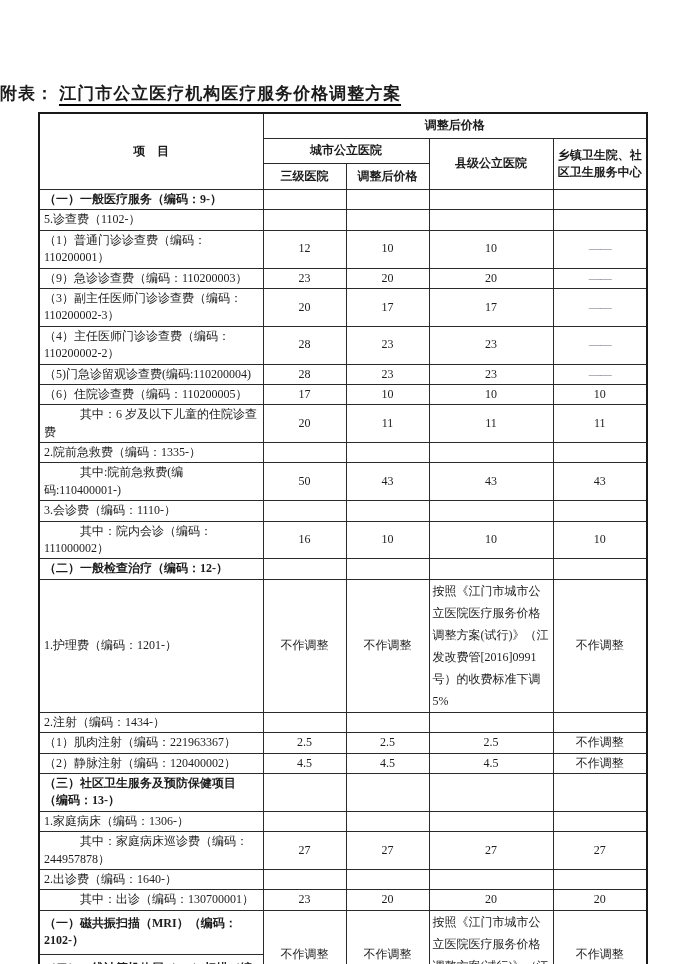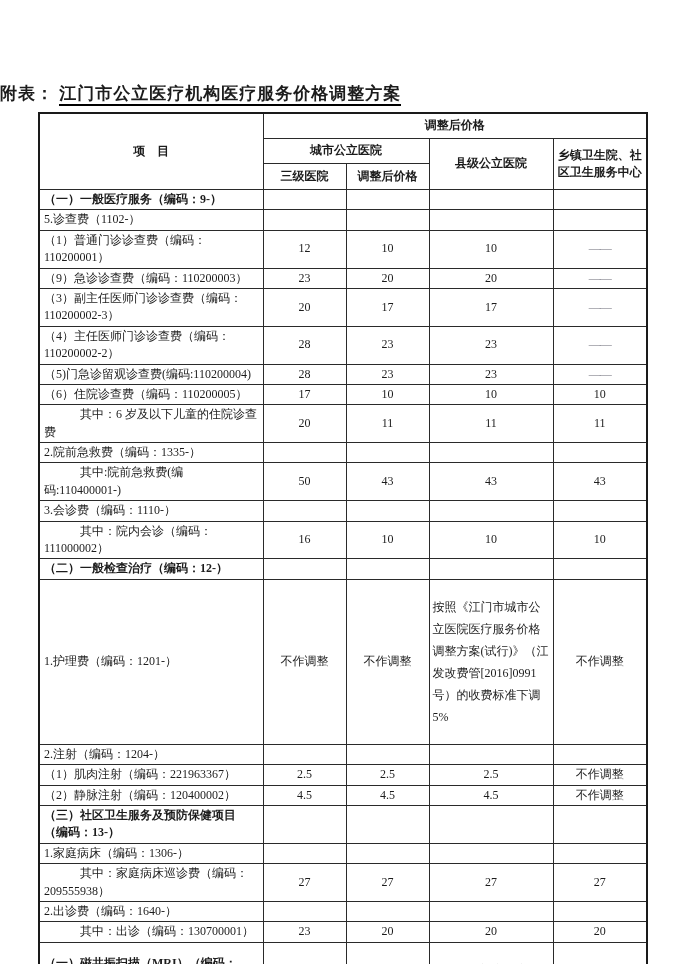--- a/index.html
+++ b/index.html
@@ -66,21 +66,21 @@
     padding-right: 2px;
   }
   td.item-cell.bold { font-weight: bold; }
   td.item-cell.indent { text-indent: 36px; }
   td.value-cell {
     text-align: center;
   }
   td.value-cell.left {
     text-align: left;
     line-height: 22px;
-    padding: 16px 3px;
+    padding: 0 3px;
   }
   td.value-cell.dash { color: #8a8a93; letter-spacing: -1px; }
 </style>
 </head>
 <body>
 
 <div class="page">
 
   <div class="doc-title">
     <span>附表：</span>
@@ -210,21 +210,21 @@
           <td class="value-cell"></td>
         </tr>
         <tr>
           <td class="item-cell">1.护理费（编码：1201-）</td>
           <td class="value-cell">不作调整</td>
           <td class="value-cell">不作调整</td>
           <td class="value-cell left">按照《江门市城市公立医院医疗服务价格调整方案(试行)》（江发改费管[2016]0991号）的收费标准下调5%</td>
           <td class="value-cell">不作调整</td>
         </tr>
         <tr>
-          <td class="item-cell">2.注射（编码：1204-）</td>
+          <td class="item-cell">2.注射（编码：1434-）</td>
           <td class="value-cell"></td>
           <td class="value-cell"></td>
           <td class="value-cell"></td>
           <td class="value-cell"></td>
         </tr>
         <tr>
           <td class="item-cell">（1）肌肉注射（编码：221963367）</td>
           <td class="value-cell">2.5</td>
           <td class="value-cell">2.5</td>
           <td class="value-cell">2.5</td>
@@ -245,21 +245,21 @@
           <td class="value-cell"></td>
         </tr>
         <tr>
           <td class="item-cell">1.家庭病床（编码：1306-）</td>
           <td class="value-cell"></td>
           <td class="value-cell"></td>
           <td class="value-cell"></td>
           <td class="value-cell"></td>
         </tr>
         <tr>
-          <td class="item-cell indent">其中：家庭病床巡诊费（编码：209555938）</td>
+          <td class="item-cell indent">其中：家庭病床巡诊费（编码：244957878）</td>
           <td class="value-cell">27</td>
           <td class="value-cell">27</td>
           <td class="value-cell">27</td>
           <td class="value-cell">27</td>
         </tr>
         <tr>
           <td class="item-cell">2.出诊费（编码：1640-）</td>
           <td class="value-cell"></td>
           <td class="value-cell"></td>
           <td class="value-cell"></td>

